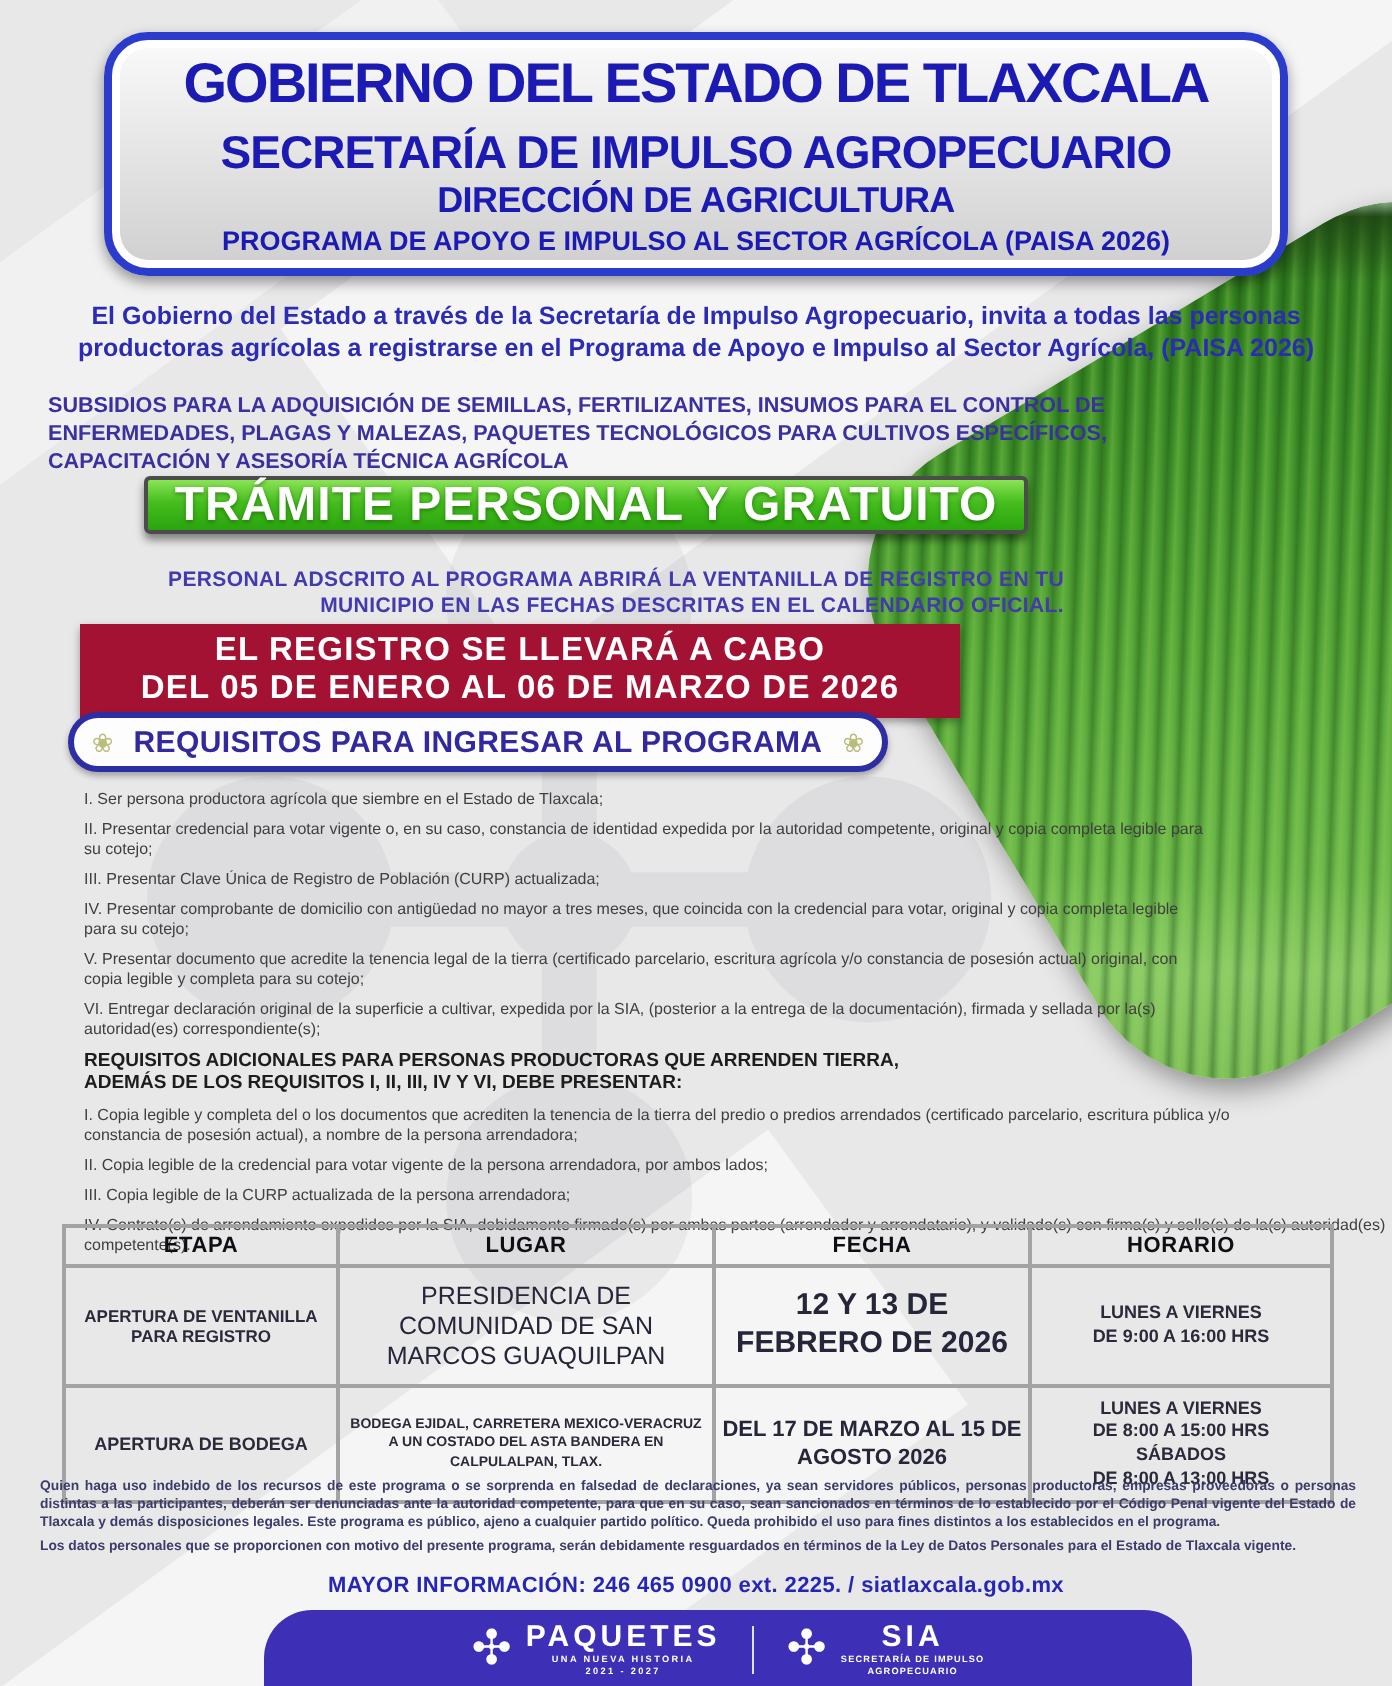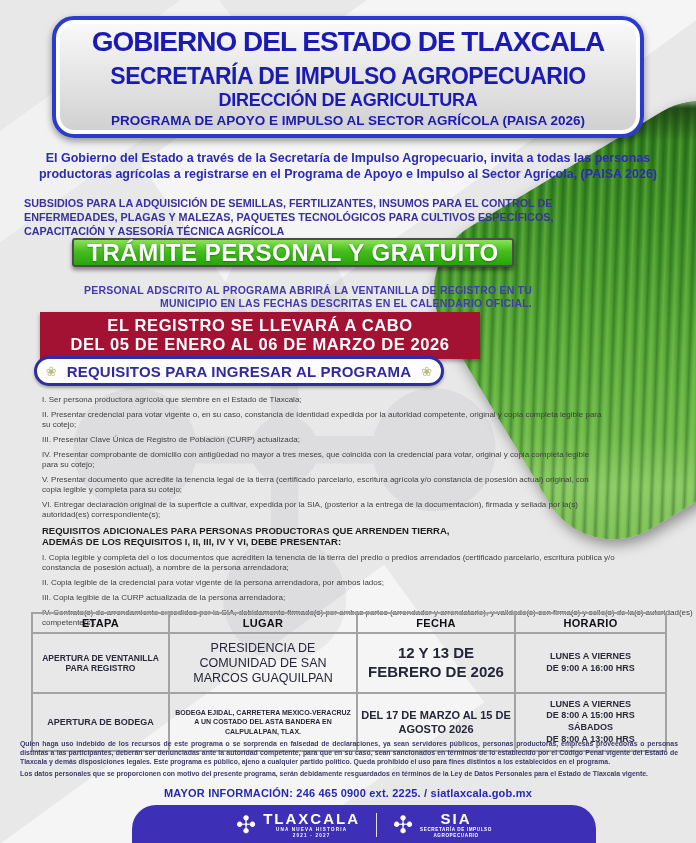--- a/index.html
+++ b/index.html
@@ -204,21 +204,21 @@
     <p>Quien haga uso indebido de los recursos de este programa o se sorprenda en falsedad de declaraciones, ya sean servidores públicos, personas productoras, empresas proveedoras o personas distintas a las participantes, deberán ser denunciadas ante la autoridad competente, para que en su caso, sean sancionados en términos de lo establecido por el Código Penal vigente del Estado de Tlaxcala y demás disposiciones legales. Este programa es público, ajeno a cualquier partido político. Queda prohibido el uso para fines distintos a los establecidos en el programa.</p>
     <p>Los datos personales que se proporcionen con motivo del presente programa, serán debidamente resguardados en términos de la Ley de Datos Personales para el Estado de Tlaxcala vigente.</p>
   </div>
 
   <div class="more-info">MAYOR INFORMACIÓN: 246 465 0900 ext. 2225. / siatlaxcala.gob.mx</div>
 
   <div class="footer">
     <div class="brand brand1">
       <span class="flower">✣</span>
       <span class="stack">
-        <span class="nm">TLAXCALA</span>
+        <span class="nm">PAQUETES</span>
         <span class="sb">UNA NUEVA HISTORIA</span>
         <span class="sb">2021 - 2027</span>
       </span>
     </div>
     <div class="f-divider"></div>
     <div class="brand brand2">
       <span class="flower">✣</span>
       <span class="stack">
         <span class="nm">SIA</span>
         <span class="sb">SECRETARÍA DE IMPULSO</span>

